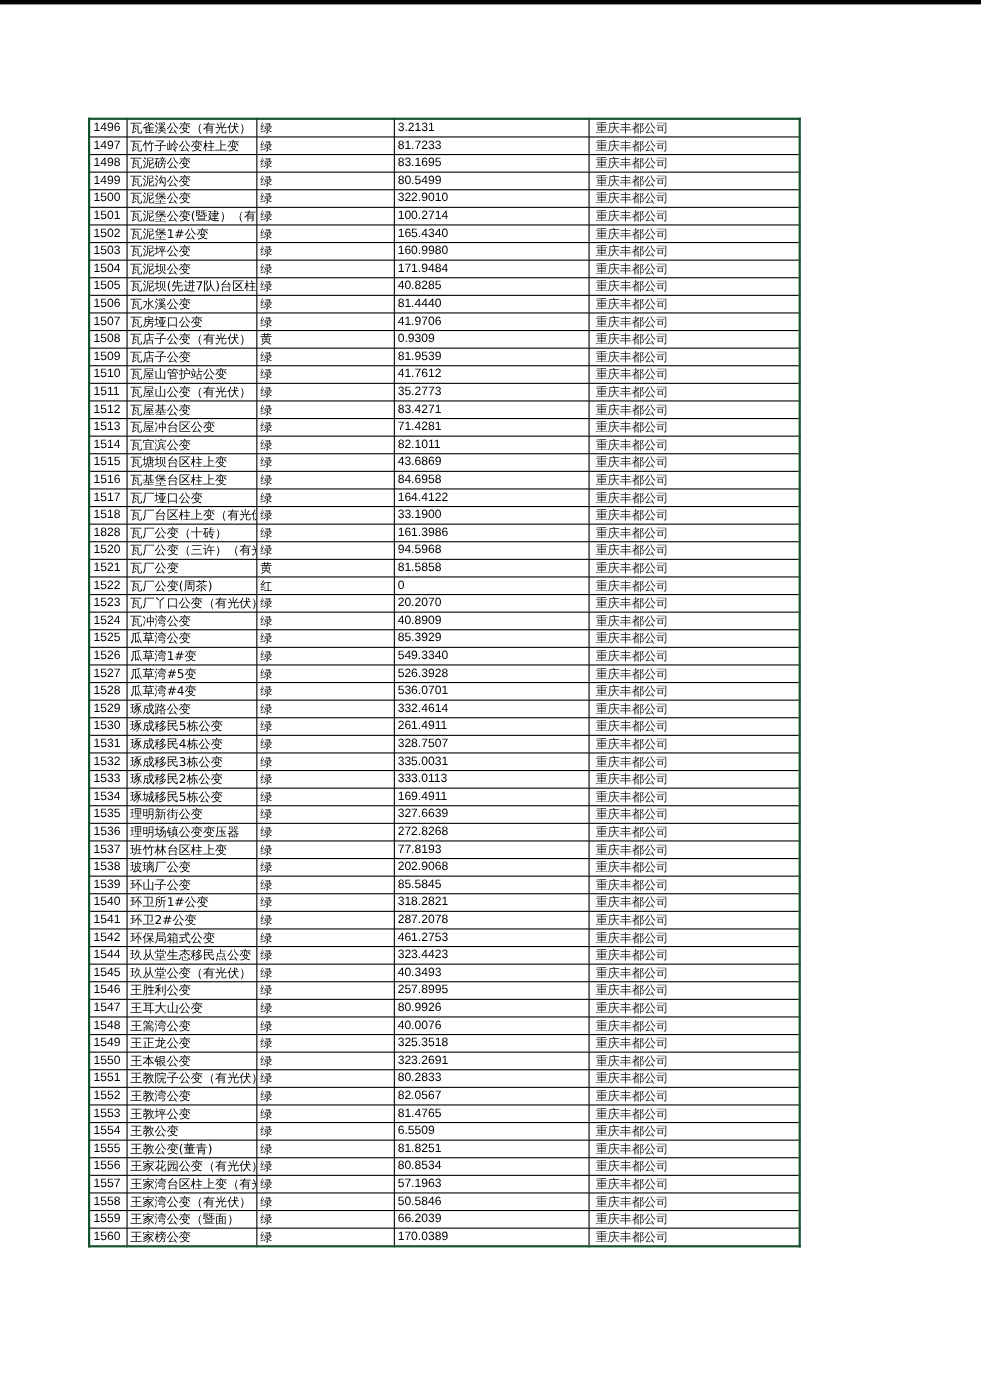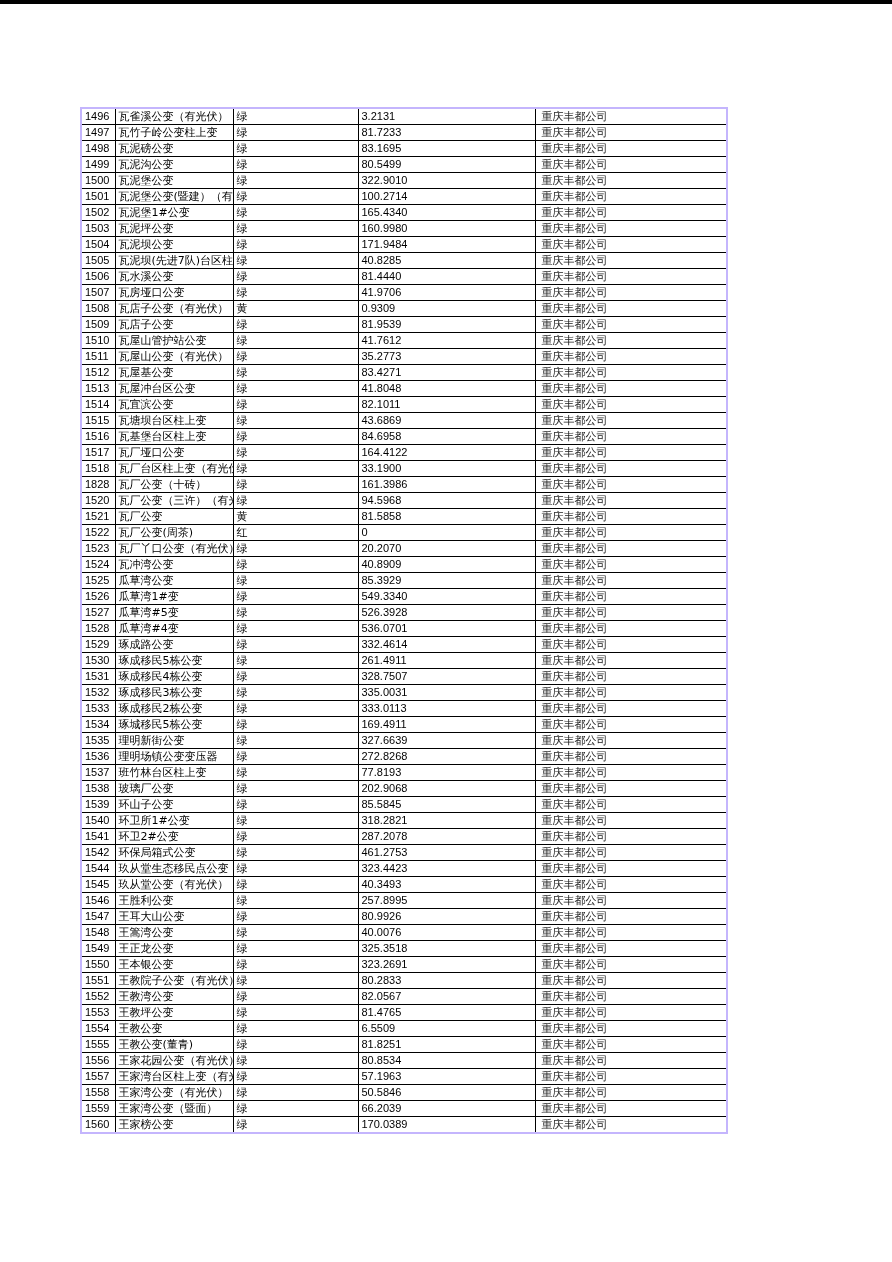--- a/index.html
+++ b/index.html
@@ -20,21 +20,21 @@
     width: 892px; height: 4px;
     background: #000000;
   }
   .sheet-table {
     position: absolute;
     left: 80px;
     top: 107px;
     border-collapse: collapse;
     table-layout: fixed;
     width: 646px;
-    border: 2px solid #c4b5fd;
+    border: 2px solid #14532d;
   }
   .sheet-table td {
     border: 1px solid #000000;
     height: 15px;
     padding: 0 0 0 3px;
     font-size: 11px;
     line-height: 15px;
     color: #000000;
     white-space: nowrap;
     overflow: hidden;
@@ -190,21 +190,21 @@
         <td class="c-id">1512</td>
         <td class="c-name">瓦屋基公变</td>
         <td class="c-status">绿</td>
         <td class="c-value">83.4271</td>
         <td class="c-company">重庆丰都公司</td>
       </tr>
       <tr>
         <td class="c-id">1513</td>
         <td class="c-name">瓦屋冲台区公变</td>
         <td class="c-status">绿</td>
-        <td class="c-value">41.8048</td>
+        <td class="c-value">71.4281</td>
         <td class="c-company">重庆丰都公司</td>
       </tr>
       <tr>
         <td class="c-id">1514</td>
         <td class="c-name">瓦宜滨公变</td>
         <td class="c-status">绿</td>
         <td class="c-value">82.1011</td>
         <td class="c-company">重庆丰都公司</td>
       </tr>
       <tr>

